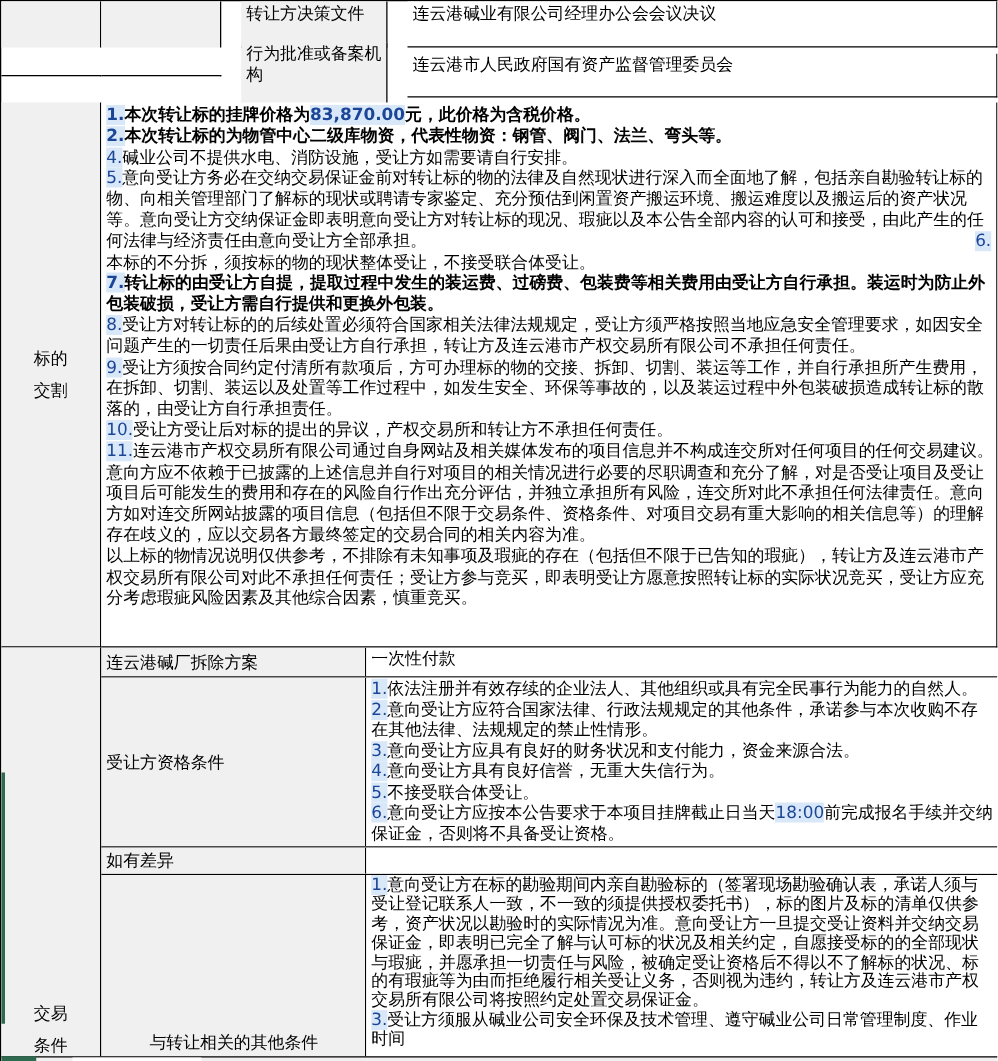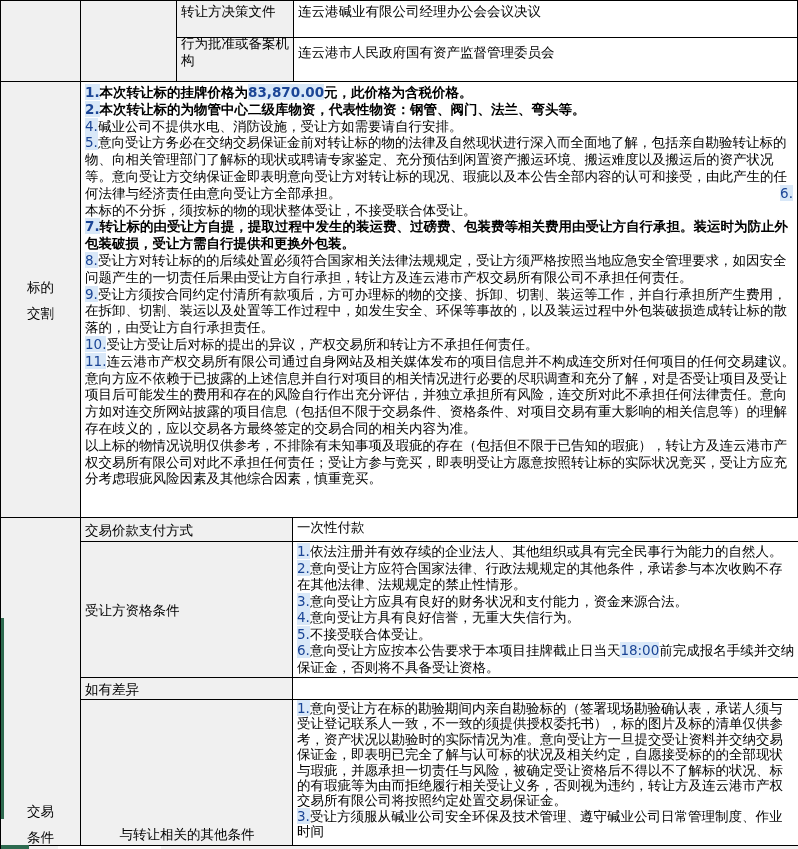--- a/index.html
+++ b/index.html
@@ -29,23 +29,23 @@
     overflow:hidden;
   }
   .gray{background:var(--gray);}
   .white{background:var(--white);}
   .c1{width:80px;}
   .c2{width:96px;}
   .c3{width:117px;}
   .c4{flex:1;}
   .no-bb{border-bottom:none;}
   .vcenter{display:flex;align-items:center;}
-  .pad{padding:1px 3px 16px 4px;}
+  .pad{padding:1px 3px 16px 4px;margin-left:16px;}
   .row-top1{height:37px;}
-  .row-top2{height:44px;}
+  .row-top2{height:44px;align-items:center;}
   
   .row-notice{height:436px;}
   .seclabel{display:flex;align-items:center;}
   .seclabel .vert{width:2em;margin:0 auto;text-align:center;line-height:26px;}
   .notice-text{
     flex:1;background:var(--white);
     border-right:1px solid var(--border);
     border-bottom:1px solid var(--border);
     padding:2px 2px 0 4px;
     line-height:16.8px;
@@ -125,21 +125,21 @@
         <div class="para"><span>以上标的物情况说明仅供参考，不排除有未知事项及瑕疵的存在（包括但不限于已告知的瑕疵），转让方及连云港市产权交易所有限公司对此不承担任何责任；受让方参与竞买，即表明受让方愿意按照转让标的实际状况竞买，受让方应充分考虑瑕疵风险因素及其他综合因素，慎重竞买。</span></div>
       </div>
   </div>
 
   <div class="trow row-cond">
     <div class="cell c1 gray seclabel" style="align-items:flex-end;">
       <span class="vert" style="margin-top:205px;">交易条件</span>
     </div>
     <div class="cond-rows" id="cond-rows">
         <div class="crow crow0">
-          <div class="clabel">交易价款支付方式</div>
+          <div class="clabel">连云港碱厂拆除方案</div>
           <div class="cvalue">
             <div>一次性付款</div>
           </div>
         </div>
         <div class="crow crow1">
           <div class="clabel">受让方资格条件</div>
           <div class="cvalue">
             <div><span class="num">1.</span>依法注册并有效存续的企业法人、其他组织或具有完全民事行为能力的自然人。</div>
             <div><span class="num">2.</span>意向受让方应符合国家法律、行政法规规定的其他条件，承诺参与本次收购不存在其他法律、法规规定的禁止性情形。</div>
             <div><span class="num">3.</span>意向受让方应具有良好的财务状况和支付能力，资金来源合法。</div>

